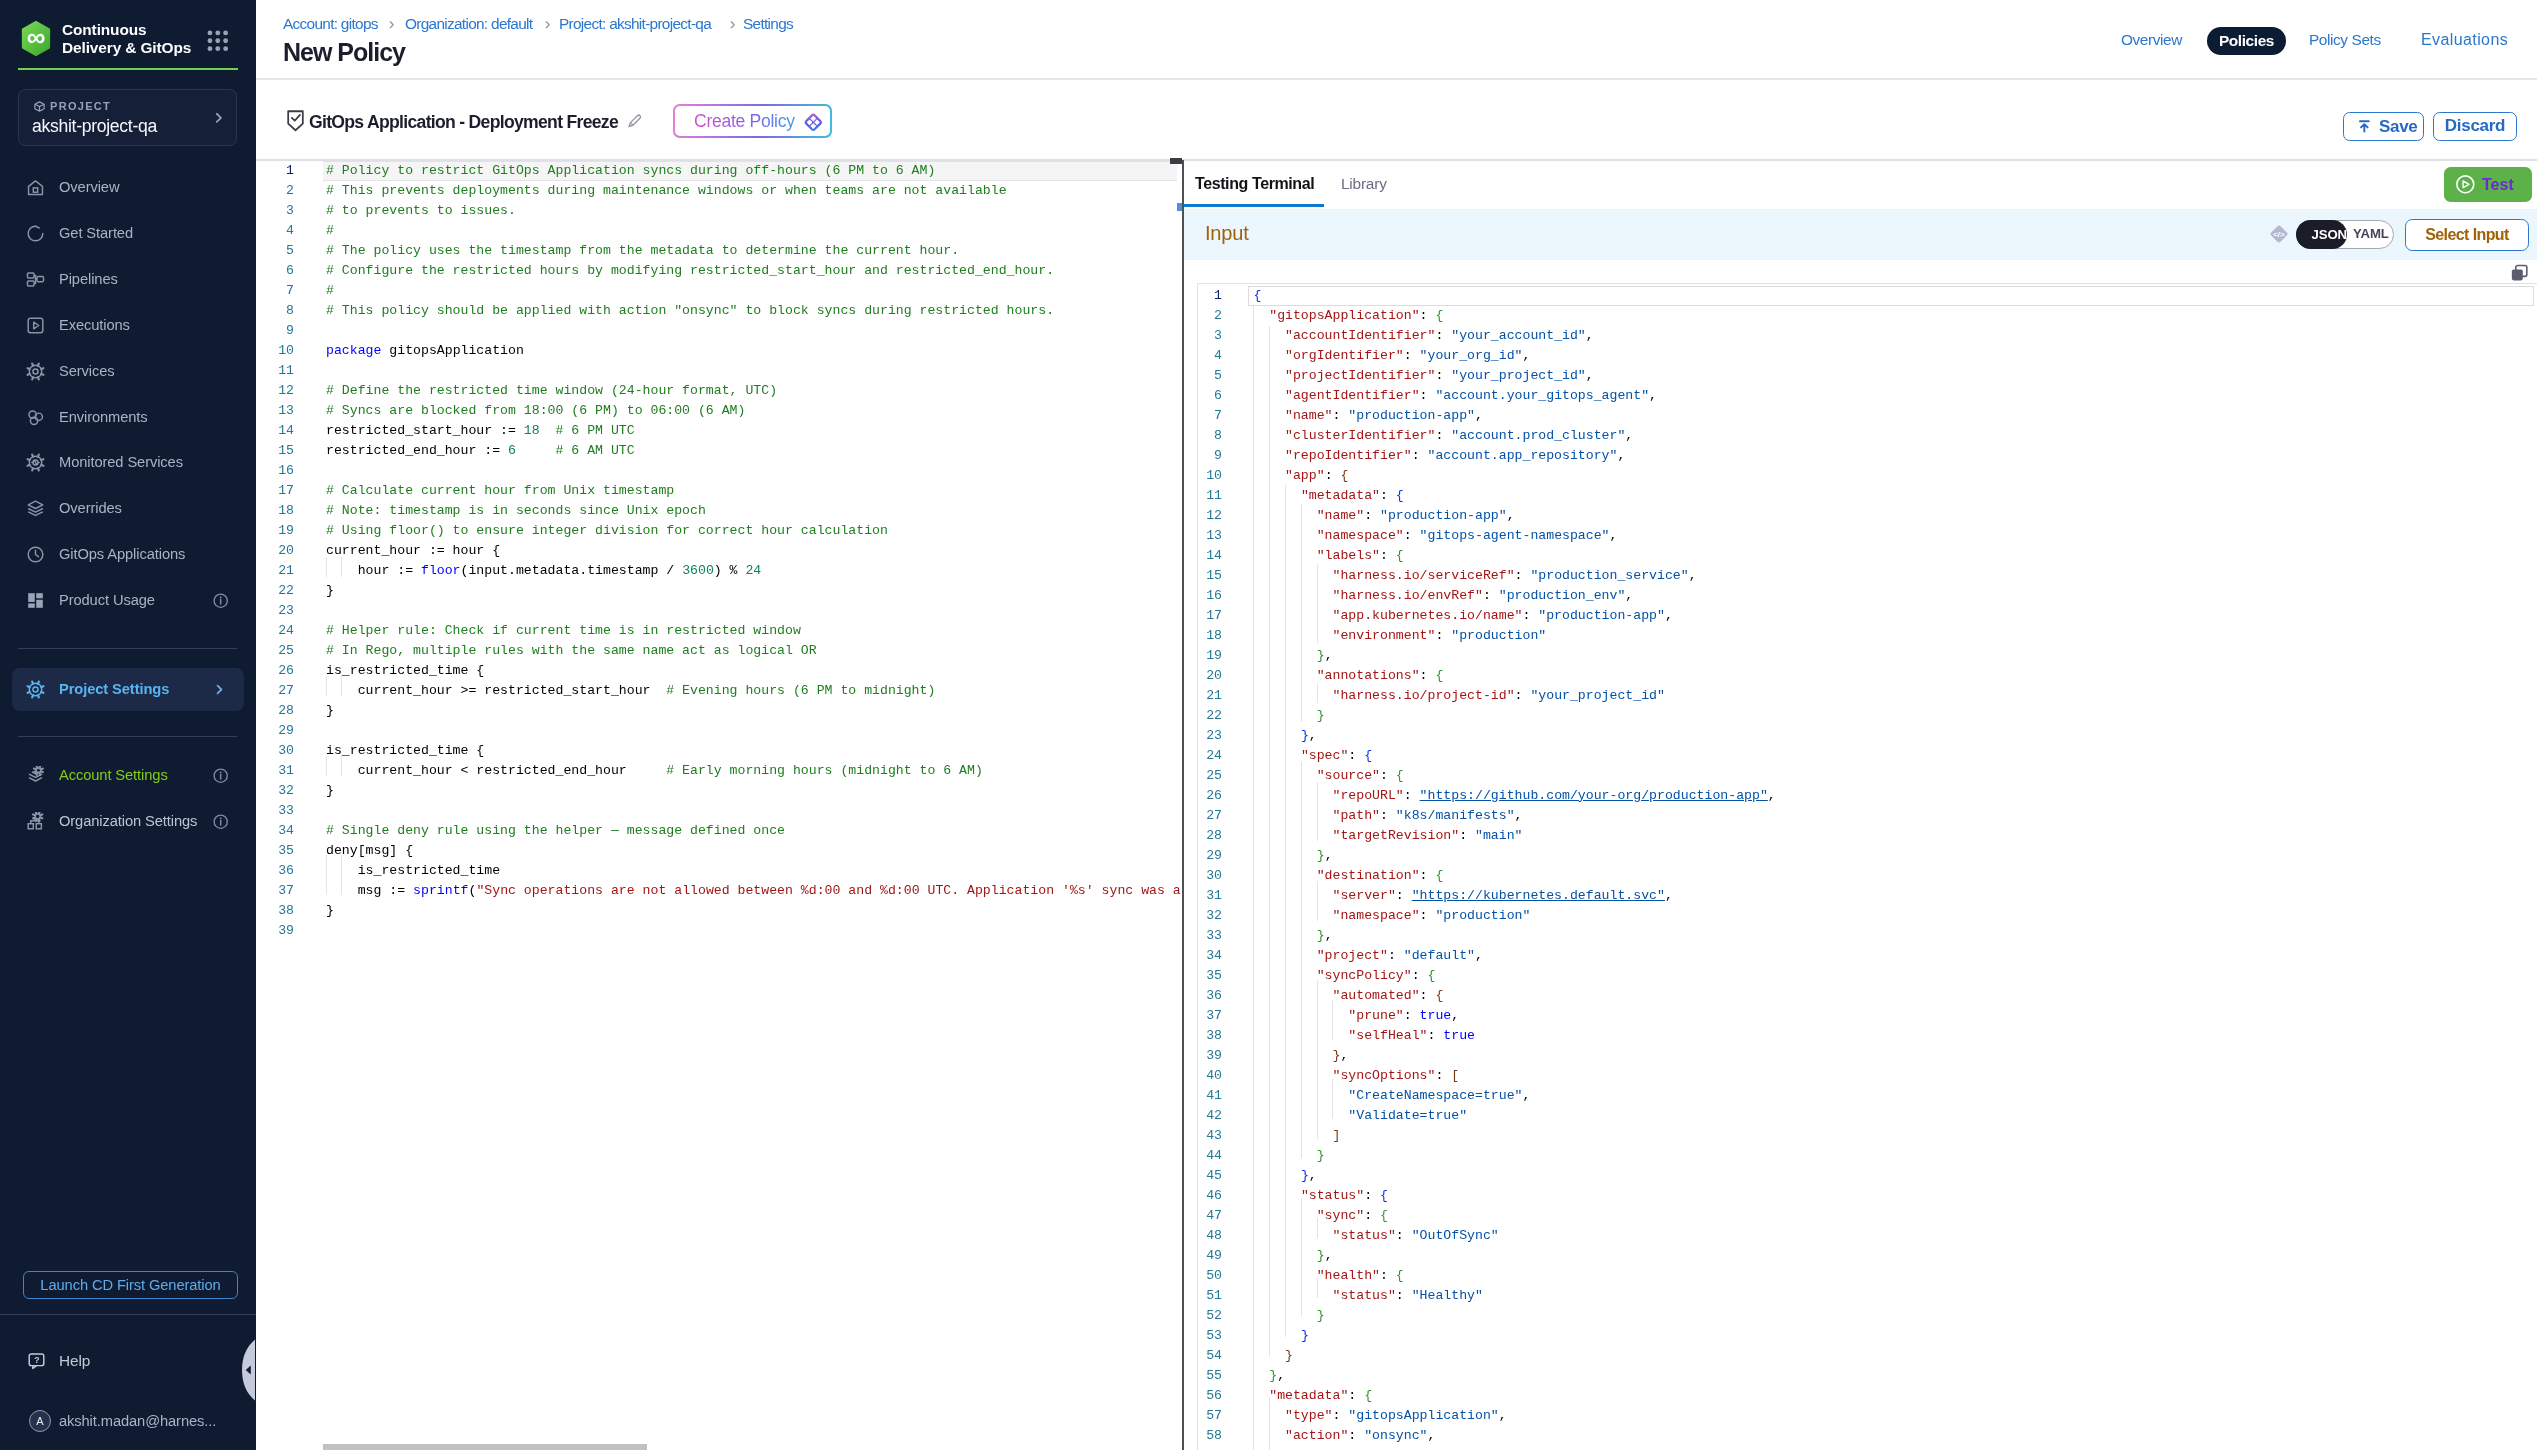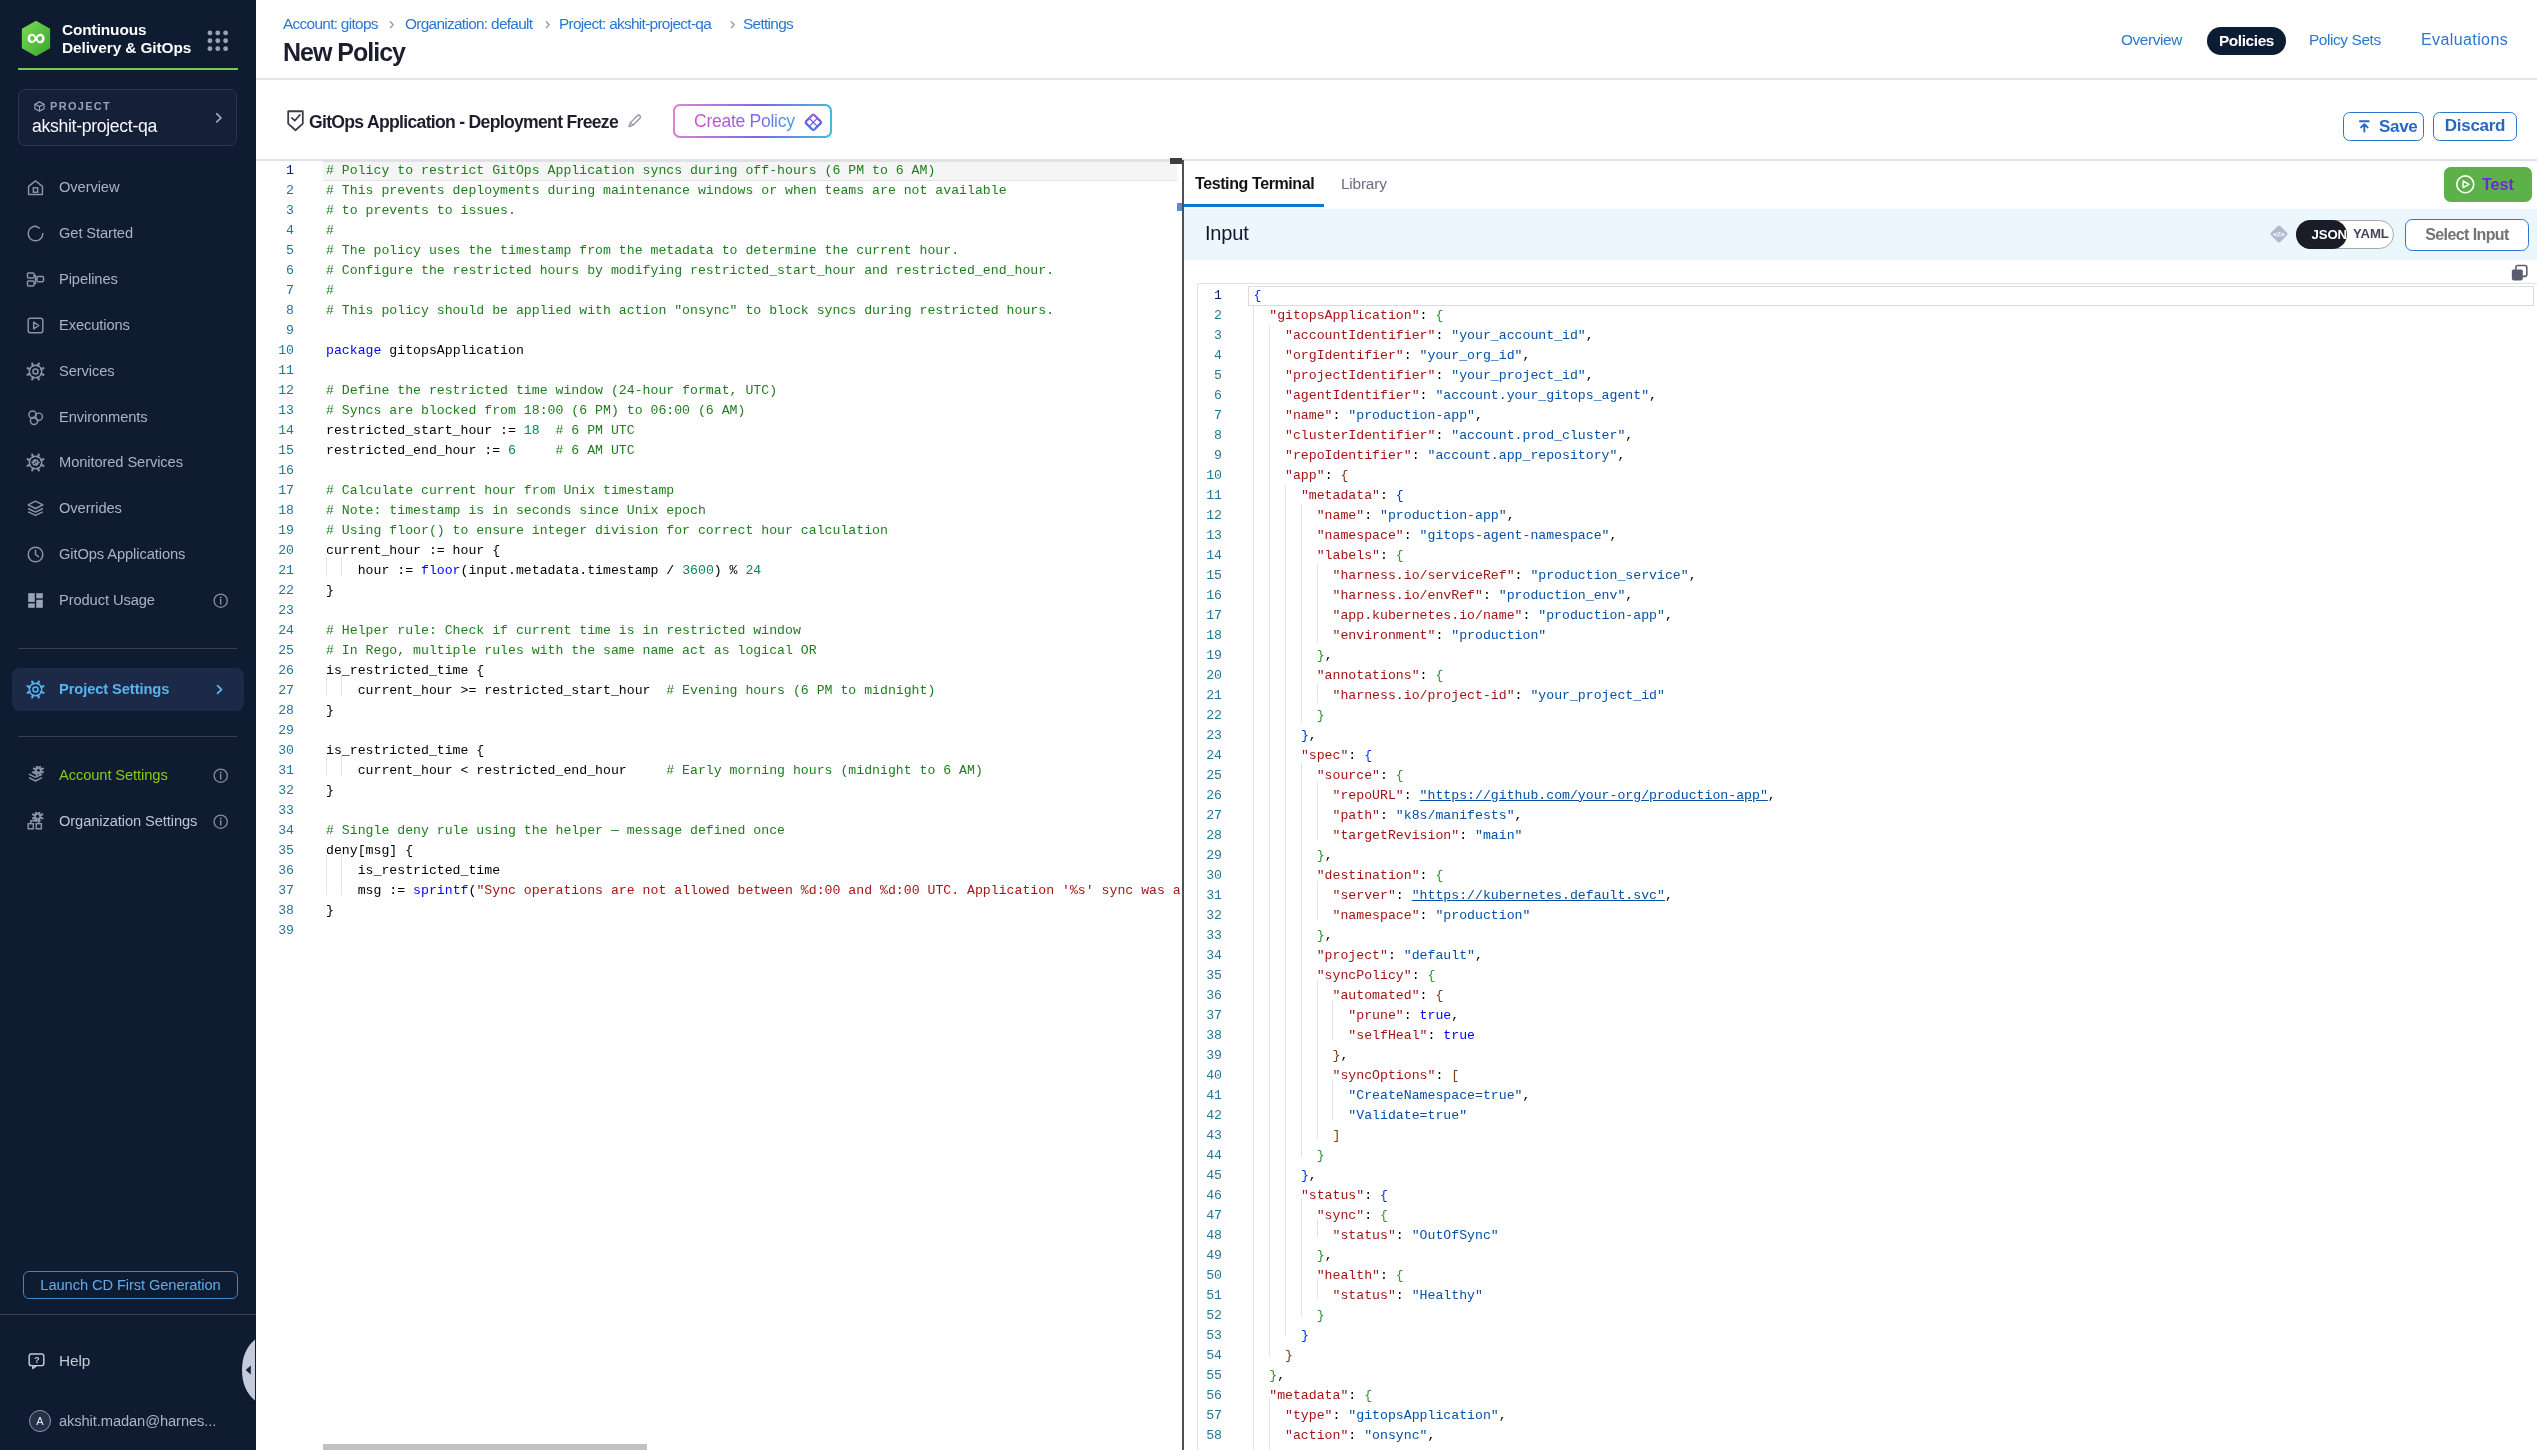--- a/index.html
+++ b/index.html
@@ -175,29 +175,29 @@
     <div class="txt" style="left:1195px;top:175px;font-size:16px;font-weight:bold;letter-spacing:-0.4px;color:#121217;height:18.4px;line-height:18.4px">Testing Terminal</div>
     <div class="txt" style="left:1341px;top:175px;font-size:15.4px;letter-spacing:-0.2px;color:#6b6d85;height:17.6px;line-height:17.6px">Library</div>
     <div class="abs" style="left:1184px;top:204px;width:140px;height:2.9px;background:#0b79d0"></div>
     <div class="abs" style="left:2444px;top:167px;width:88px;height:35px;background:#5cb249;border-radius:6.6px"></div>
     <svg class="abs" style="left:2455px;top:174px" width="20.6" height="20.6" viewBox="0 0 28 28" fill="none">
       <circle cx="14" cy="14" r="11.5" stroke="#fff" stroke-width="2.2"></circle>
       <path d="M11 9.5 L19 14 L11 18.5 Z" stroke="#fff" stroke-width="2" stroke-linejoin="round"></path>
     </svg>
     <div class="txt" style="left:2482px;top:175px;font-size:16px;font-weight:bold;color:#6d28d9;height:20px;line-height:20px">Test</div>
     <div class="abs" style="left:1184px;top:209px;width:1353px;height:51px;background:#ecf6fd"></div>
-    <div class="txt" style="left:1205px;top:222px;font-size:20px;color:#0f172a;letter-spacing:-0.2px;height:22px;line-height:22px">Input</div>
+    <div class="txt" style="left:1205px;top:222px;font-size:20px;color:#a16207;letter-spacing:-0.2px;height:22px;line-height:22px">Input</div>
     <svg class="abs" style="left:2268px;top:223px" width="22" height="22" viewBox="0 0 30 30" fill="none">
       <rect x="6" y="6" width="18" height="18" rx="3" transform="rotate(45 15 15)" fill="#b3bacf"></rect>
       <text x="15" y="19.5" text-anchor="middle" fill="#fff" font-size="11" font-weight="bold" font-family="Liberation Sans">&lt;/&gt;</text>
     </svg>
     <div class="abs" style="left:2296px;top:220px;width:98px;height:29px;background:#fff;border:0.7px solid #a6a7b3;border-radius:14.7px"></div>
     <div class="abs" style="left:2296px;top:220px;width:51px;height:29px;background:#1c1c28;border-radius:14.7px;color:#fff;font-size:13.2px;font-weight:bold;text-align:right;line-height:29px;letter-spacing:-0.1px">JSON</div>
     <div class="txt" style="left:2353px;top:227px;font-size:13.2px;font-weight:bold;color:#44455a;letter-spacing:-0.1px;height:14.7px;line-height:14.7px">YAML</div>
-    <div class="abs" style="left:2405px;top:219px;width:124px;height:32px;background:#fff;border:1.5px solid #2b77d0;border-radius:7.3px;color:#737373;font-size:16px;font-weight:bold;letter-spacing:-0.6px;text-align:center;line-height:29px">Select Input</div>
+    <div class="abs" style="left:2405px;top:219px;width:124px;height:32px;background:#fff;border:1.5px solid #2b77d0;border-radius:7.3px;color:#a16207;font-size:16px;font-weight:bold;letter-spacing:-0.6px;text-align:center;line-height:29px">Select Input</div>
     <svg class="abs" style="left:2510px;top:264px" width="19" height="19" viewBox="0 0 26 26" fill="none">
       <rect x="8" y="2" width="15" height="15" rx="2.5" stroke="#5b5c70" stroke-width="2.2" fill="#fff"></rect>
       <rect x="2.5" y="7.5" width="15" height="15" rx="2.5" fill="#5b5c70"></rect>
     </svg>
     <div class="abs" style="left:1197px;top:283px;width:1341px;height:0.7px;background:#e2e2e6"></div>
     <div class="abs" style="left:1197px;top:283px;width:0.7px;height:1167px;background:#e2e2e6"></div>
     <div class="abs" style="left:1248px;top:286px;width:1286px;height:20px;border:1.5px solid #dcdcdc"></div>
 <pre class="gut" style="left:1184px;top:286px;width:38px"><i style="color:#0B216F">1</i>
 2
 3

